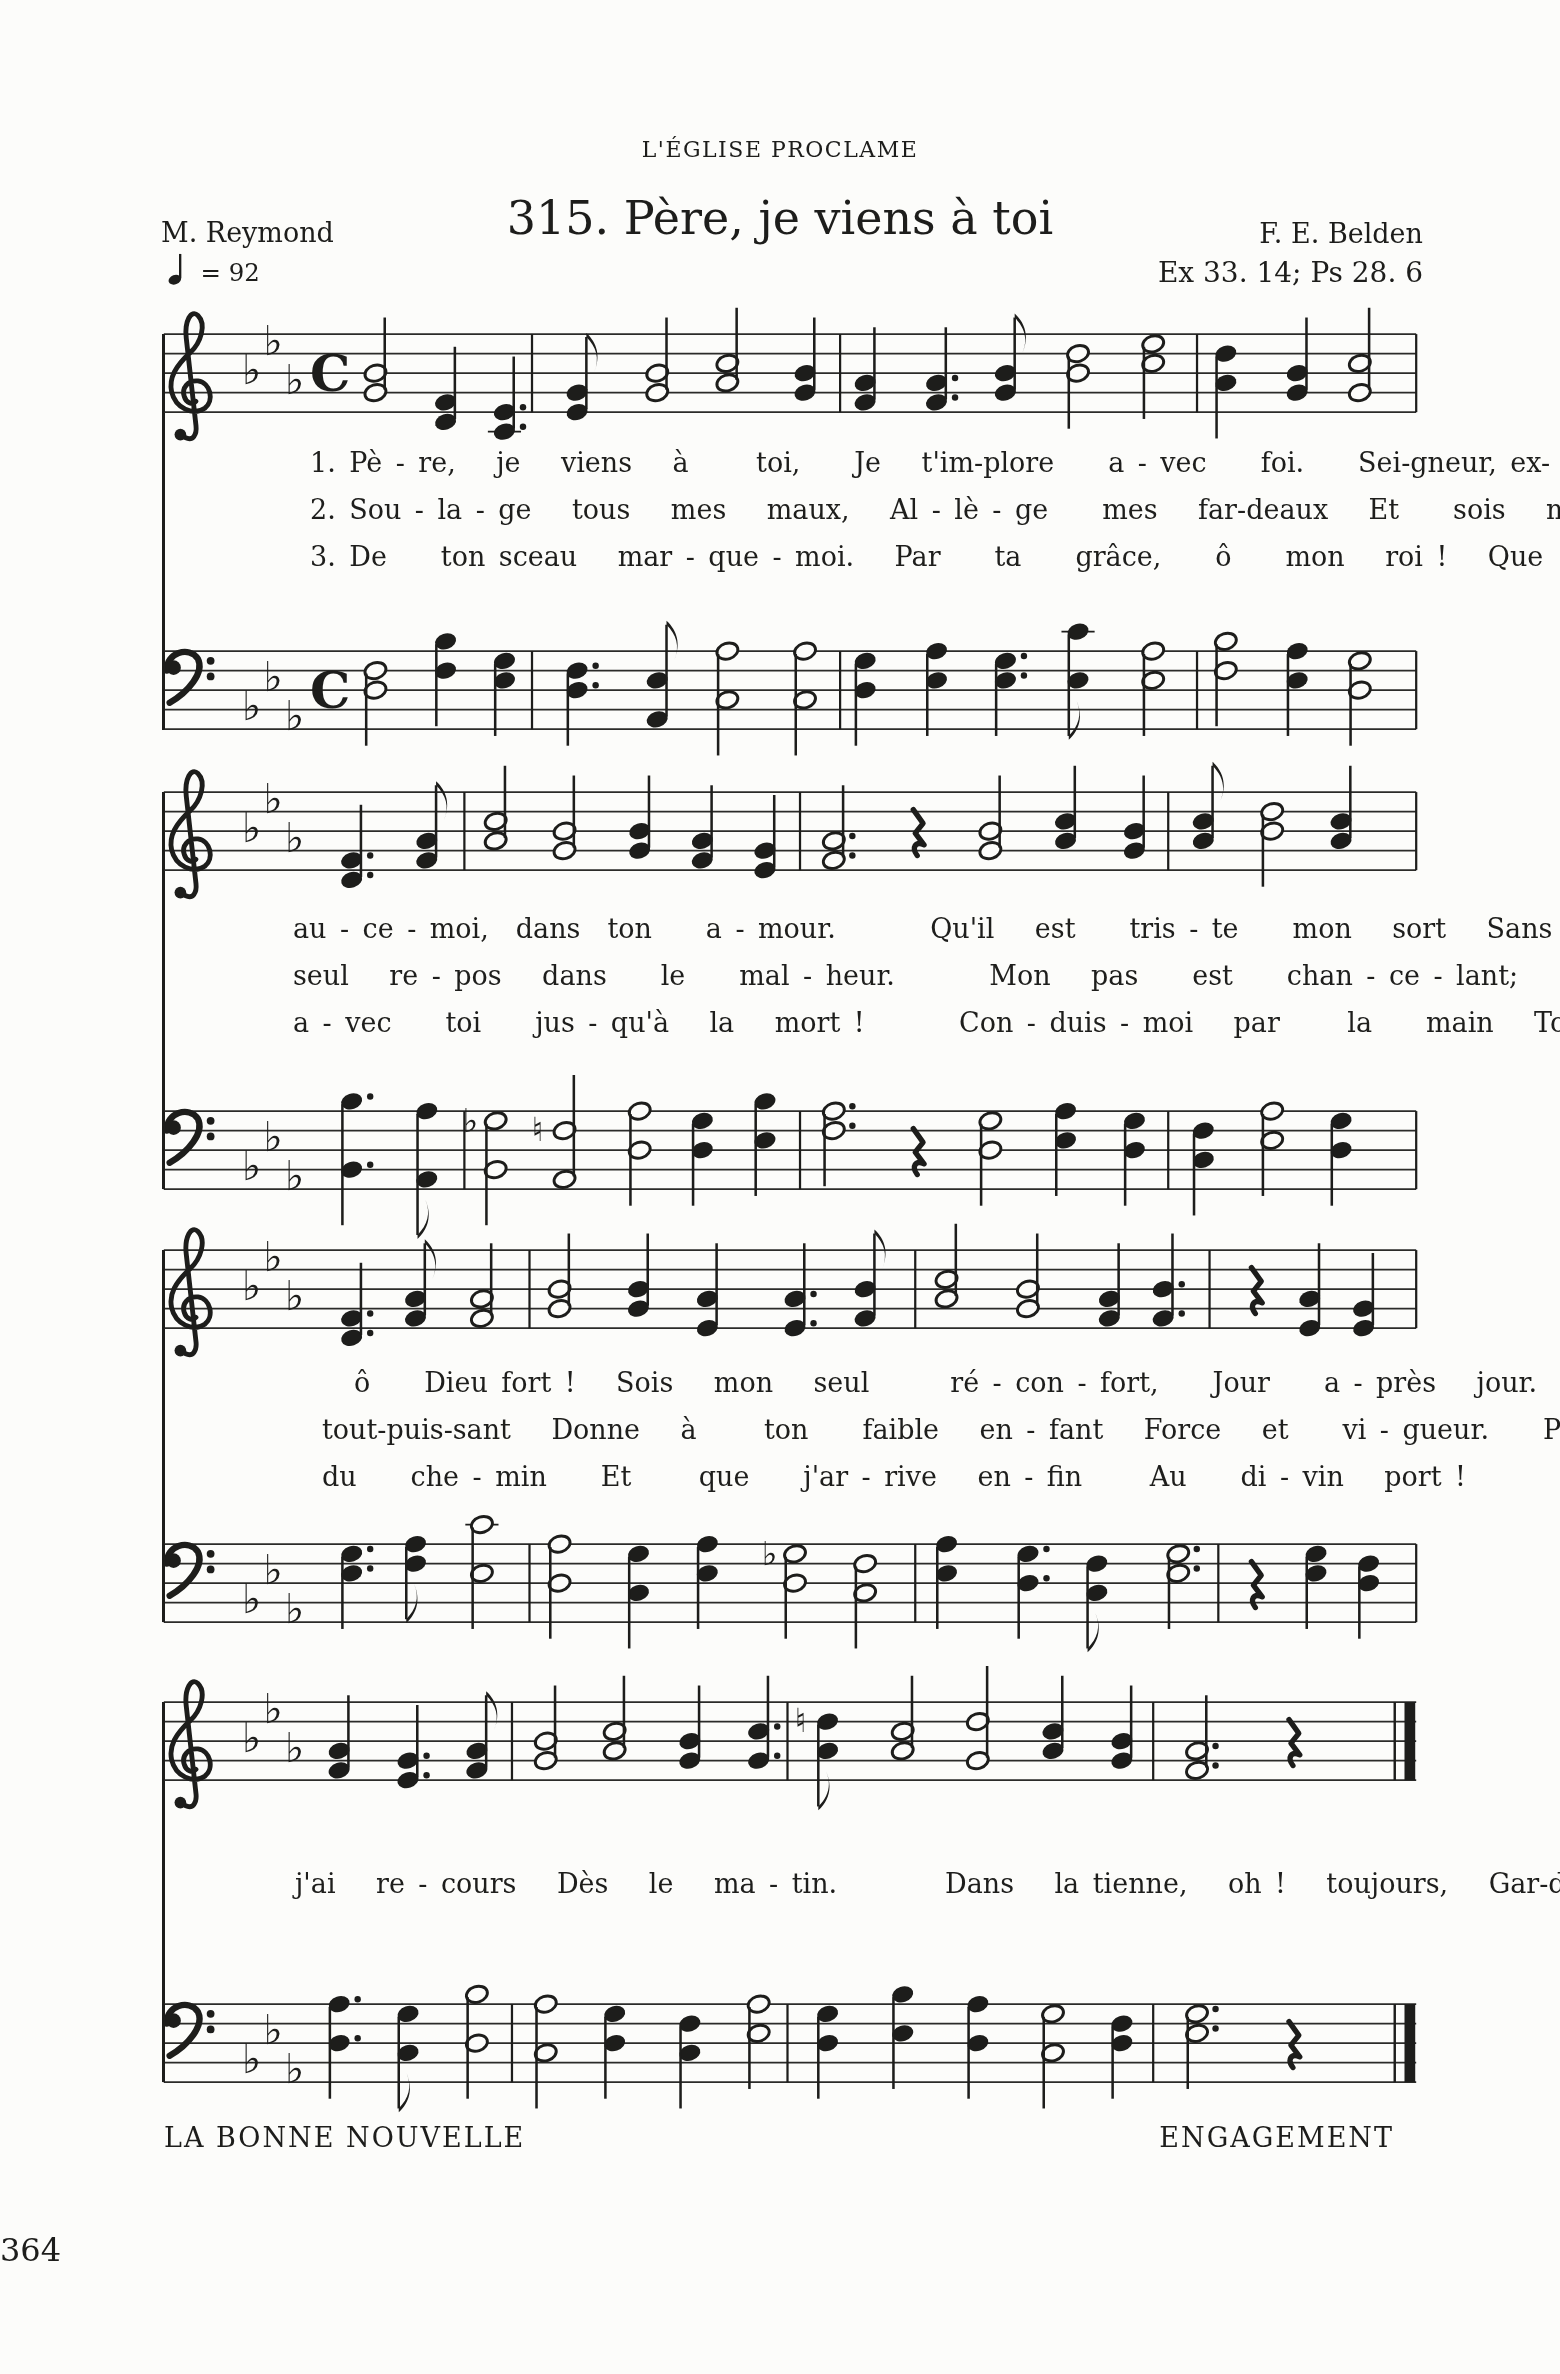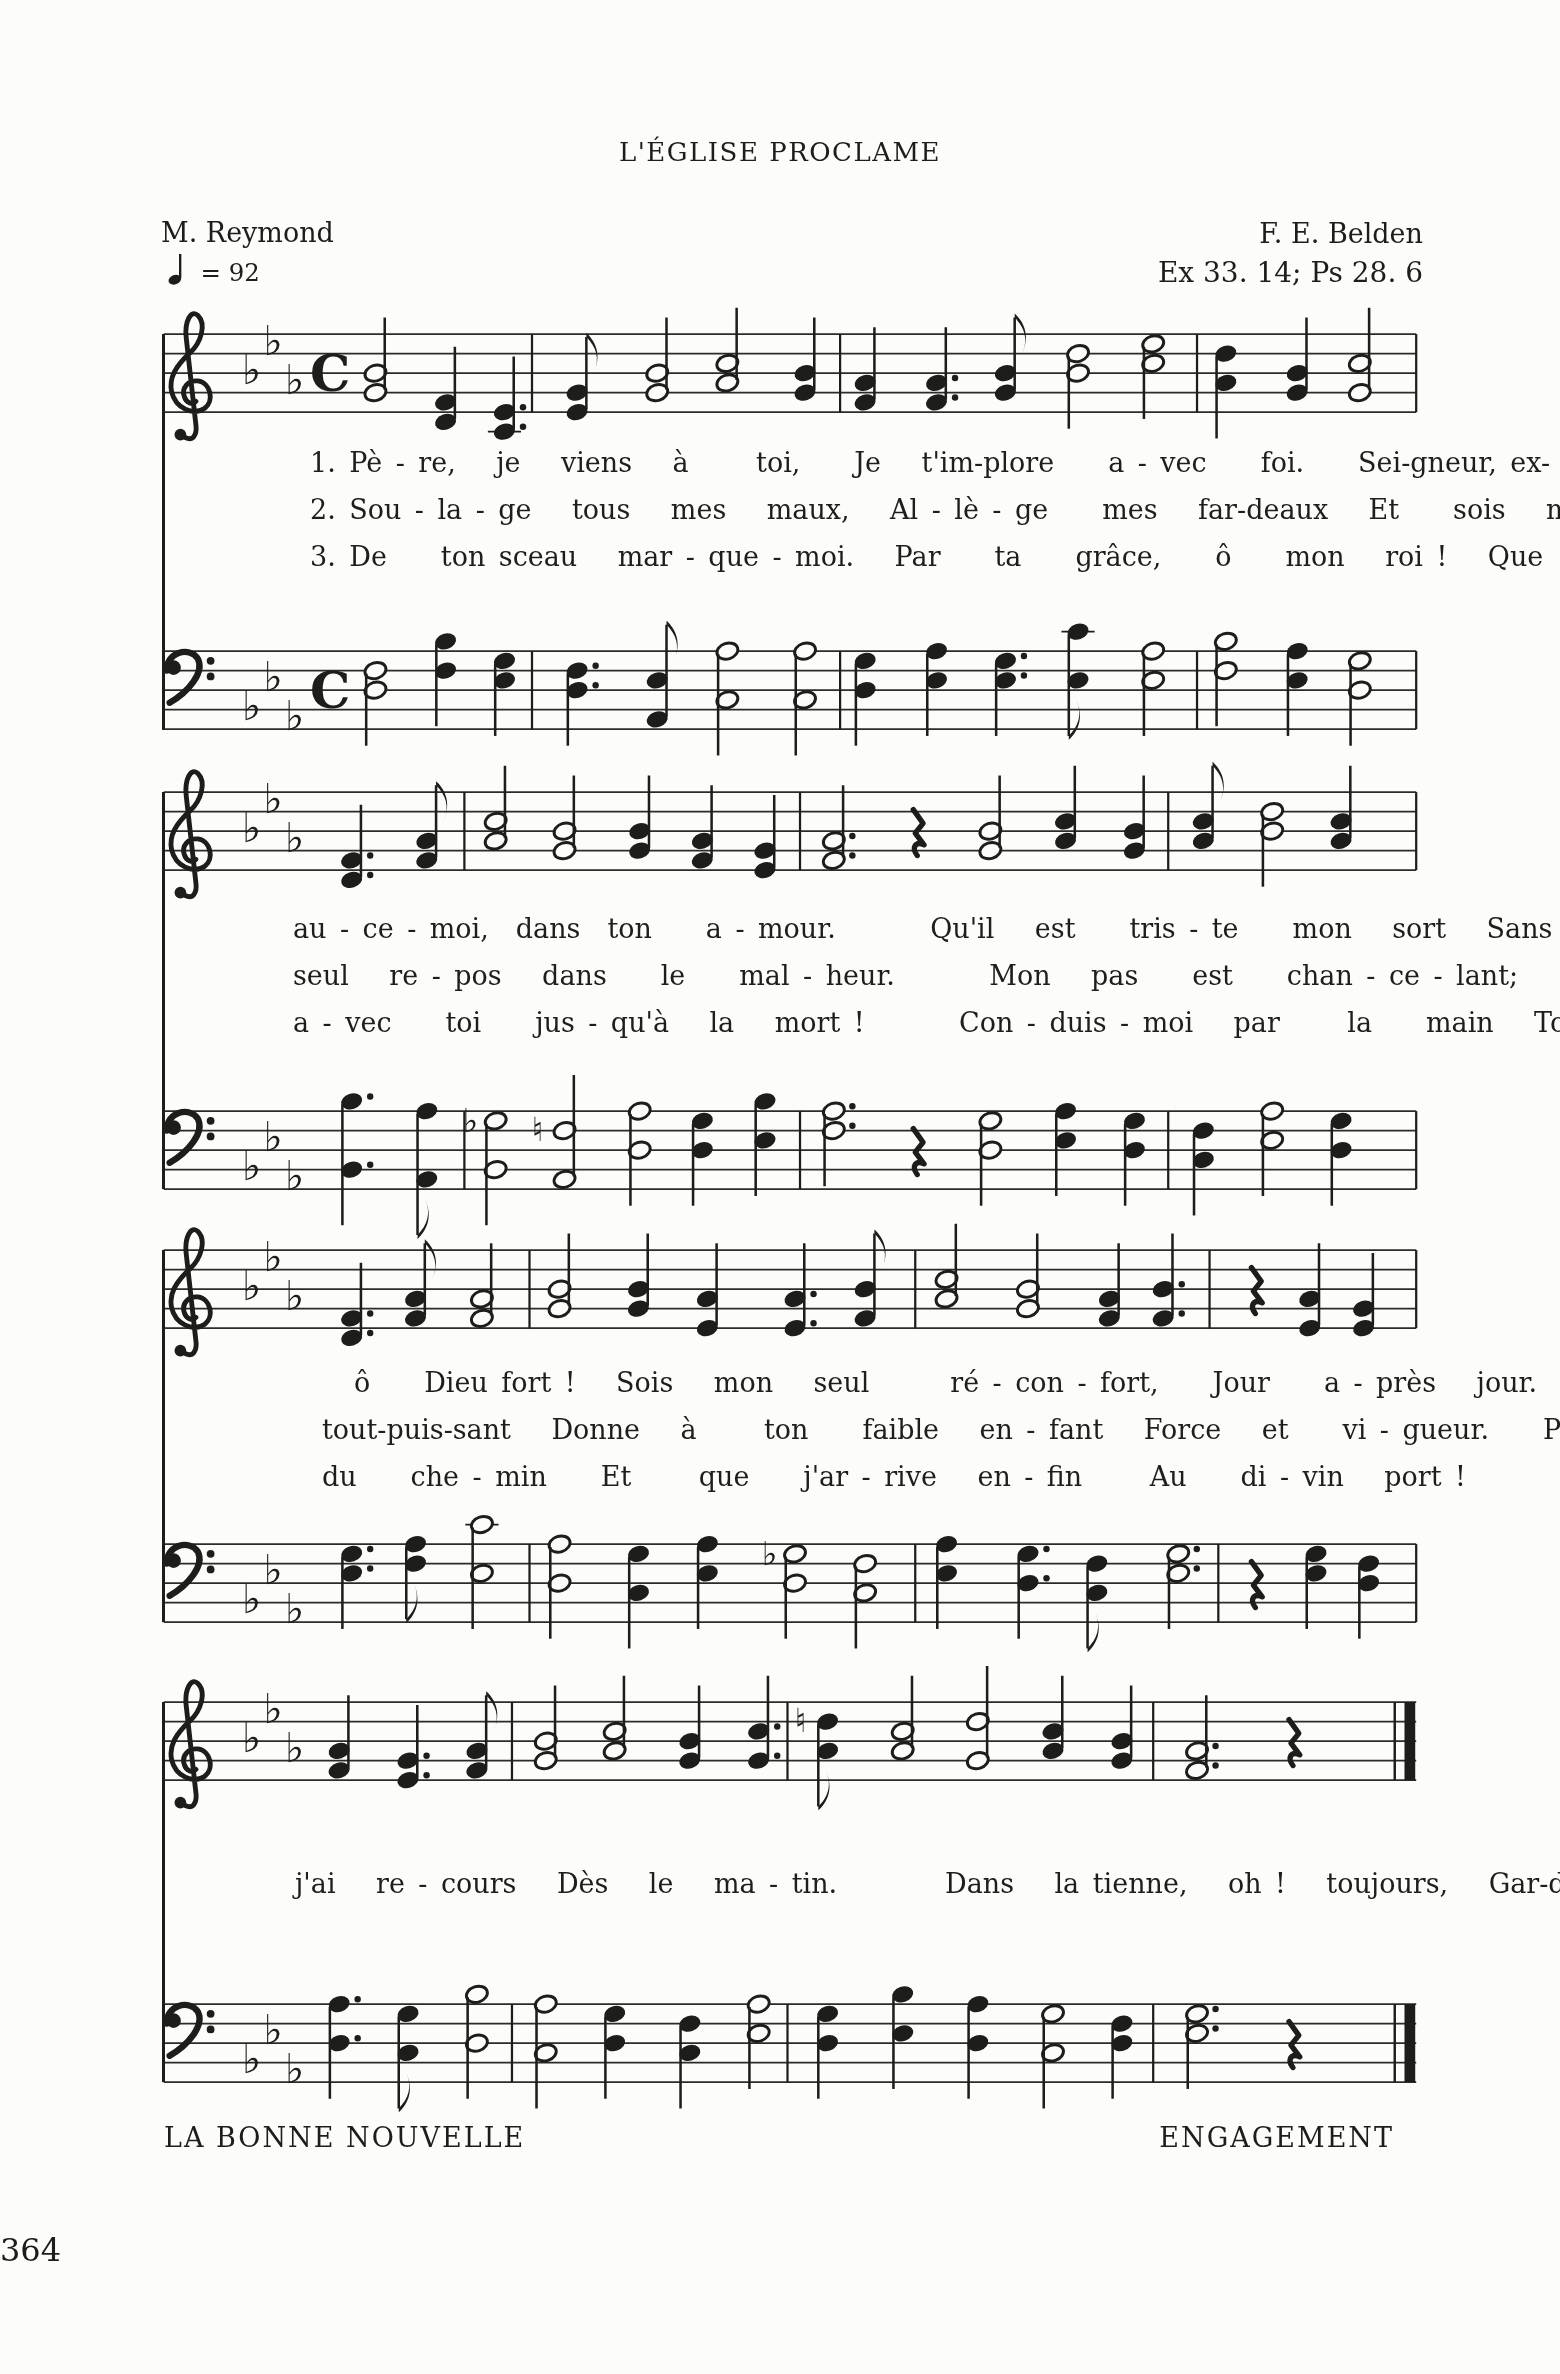--- a/index.html
+++ b/index.html
@@ -7,21 +7,21 @@
     position:relative;
     width:1560px;height:2375px;
     background:#fcfcfa;
     font-family:"DejaVu Serif", serif;
     color:#1d1d1b;
     overflow:hidden;
     margin:0 auto;
   }
   .category{
     position:absolute;top:137px;left:0;right:0;
-    text-align:center;font-size:26px;letter-spacing:1.5px;
+    text-align:center;font-size:22px;letter-spacing:1.5px;
   }
   .title{
     position:absolute;top:191px;left:0;right:0;
     text-align:center;font-size:46px;
   }
   .composer{position:absolute;top:217px;left:161px;font-size:27px;}
   .author{position:absolute;top:218px;right:137px;font-size:27px;}
   .scripture{position:absolute;top:256px;right:137px;font-size:28px;}
   .tempo{position:absolute;top:252px;left:168px;font-size:24.4px;display:flex;align-items:flex-end;gap:13px;}
   .tempo svg{display:block;}
@@ -37,20 +37,21 @@
   .footer-right{position:absolute;top:2122px;right:166px;font-size:27px;letter-spacing:2px;}
   .page-number{position:absolute;top:2231px;left:0;right:0;text-align:left;font-size:32px;}
   svg text{fill:#1d1d1b;}
 </style>
 </head>
 <body>
 
 <div class="page">
 
   <div class="category">L'ÉGLISE PROCLAME</div>
+  <div class="title">315. Père, je viens à toi</div>
   <div class="composer">M. Reymond</div>
   <div class="author">F. E. Belden</div>
   <div class="scripture">Ex 33. 14; Ps 28. 6</div>
 
   <div class="tempo">
     <svg width="19.5" height="35" viewBox="0 0 20 36">
       <line x1="12.5" y1="2" x2="12.5" y2="27" stroke="#1d1d1b" stroke-width="2.4"></line>
       <ellipse cx="7" cy="28.5" rx="6.6" ry="4.8" fill="#1d1d1b" transform="rotate(-20 7 28.5)"></ellipse>
     </svg>
     <span>= 92</span>

